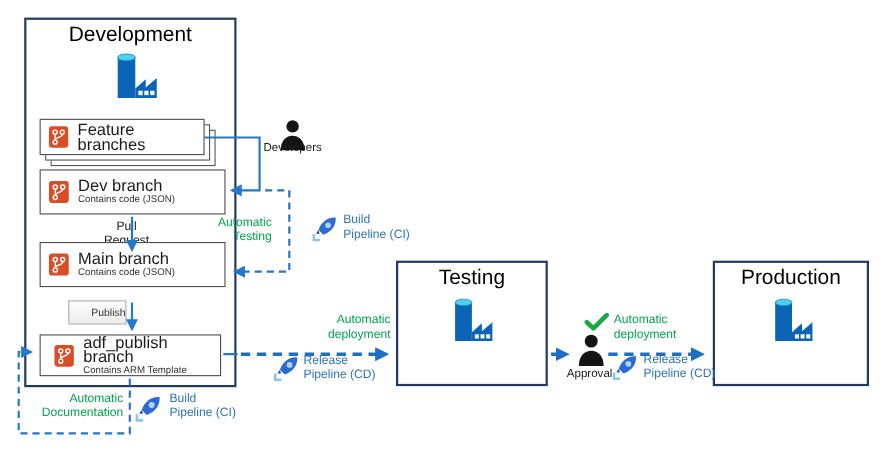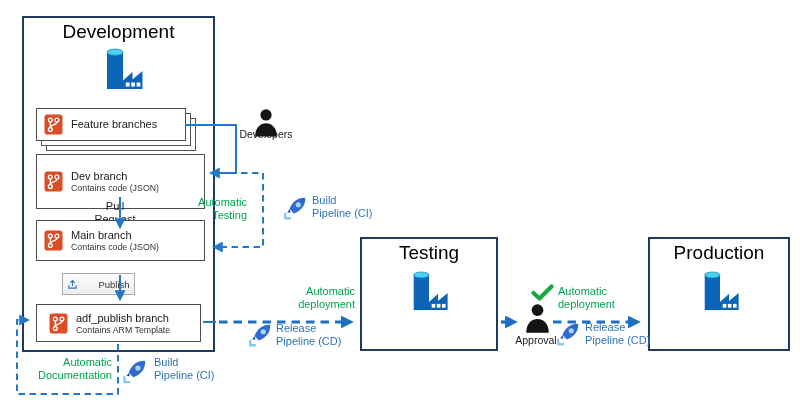--- a/index.html
+++ b/index.html
@@ -5,27 +5,27 @@
   html,body{margin:0;padding:0;background:#fff;}
   .canvas{position:relative;width:800px;height:413px;background:#fff;
           font-family:"Liberation Sans",sans-serif;overflow:hidden;}
   .abs{position:absolute;}
   .envbox{position:absolute;border:2px solid var(--env-border);background:transparent;box-sizing:border-box;}
   .envtitle{position:absolute;left:0;right:0;top:3px;text-align:center;font-size:19px;color:#000;}
   .branchbox{position:absolute;border:1.5px solid var(--box-border);background:#fff;box-sizing:border-box;
              display:flex;align-items:center;gap:8px;padding-left:7px;}
   .stacklayer{position:absolute;border:1.5px solid #555;background:#fff;box-sizing:border-box;}
   .bb-text{display:flex;flex-direction:column;justify-content:center;}
-  .bb-title{font-size:11px;color:#1a1a1a;line-height:13px;}
+  .bb-title{font-size:15px;color:#1a1a1a;line-height:13px;}
   .bb-sub{font-size:8.8px;color:#333;line-height:10px;}
   .glabel{position:absolute;color:var(--green);font-size:11px;line-height:12.5px;}
   .blabel{position:absolute;color:var(--pipeline-blue);font-size:11px;line-height:13px;}
   .plabel{position:absolute;font-size:10.5px;color:#1a1a1a;text-align:center;}.tar{text-align:right}.tal{text-align:left}
   .pullreq{position:absolute;font-size:11px;color:#1a1a1a;line-height:13px;text-align:center;}
-  .publish{position:absolute;left:62px;top:273px;width:73px;height:22px;border:1px solid #ababab;
+  .publish{position:absolute;left:62px;top:273px;width:53px;height:22px;border:1px solid #ababab;
            background:linear-gradient(#fdfdfd,#ececec);display:flex;align-items:center;justify-content:center;
            gap:20px;font-size:9.5px;color:#333;box-sizing:border-box;}
   svg.connectors{position:absolute;left:0;top:0;pointer-events:none;}
   .ln{stroke:var(--connector-blue);stroke-width:2;fill:none;}
   .ln-dash{stroke:var(--connector-blue);stroke-width:2;fill:none;stroke-dasharray:6.5 4.5;}
   .ln-thick{stroke:var(--thick-blue);stroke-width:3.2;fill:none;stroke-dasharray:8.5 6;}
   #arr path{fill:var(--connector-blue);} #arrT path{fill:var(--thick-blue);}
   .span-line{display:block;}
 </style>
 </head>
@@ -76,21 +76,21 @@
       <circle cx="6.3" cy="6" r="1.9" fill="none" stroke="#fff" stroke-width="1.3"></circle>
       <circle cx="13" cy="6" r="1.9" fill="none" stroke="#fff" stroke-width="1.3"></circle>
       <circle cx="6.3" cy="15.4" r="1.9" fill="none" stroke="#fff" stroke-width="1.3"></circle>
       <path d="M6.3 7.9 V13.5 M13 7.9 C13 11.5 6.3 10.3 6.3 13.5" fill="none" stroke="#fff" stroke-width="1.3"></path>
     </svg>
     <div class="bb-text">
         <span class="bb-title">Feature branches</span>
       </div>
   </div>
 
-  <div class="branchbox" style="left:36px;top:154px;width:169px;height:55px;">
+  <div class="branchbox" style="left:36px;top:154px;width:169px;height:41px;">
     <svg width="19" height="21" viewBox="0 0 19 21">
       <rect x="0.5" y="0.5" width="18" height="20" rx="2.8" fill="#DB4D26"></rect>
       <circle cx="6.3" cy="6" r="1.9" fill="none" stroke="#fff" stroke-width="1.3"></circle>
       <circle cx="13" cy="6" r="1.9" fill="none" stroke="#fff" stroke-width="1.3"></circle>
       <circle cx="6.3" cy="15.4" r="1.9" fill="none" stroke="#fff" stroke-width="1.3"></circle>
       <path d="M6.3 7.9 V13.5 M13 7.9 C13 11.5 6.3 10.3 6.3 13.5" fill="none" stroke="#fff" stroke-width="1.3"></path>
     </svg>
     <div class="bb-text">
       <span class="bb-title">Dev branch</span>
       <span class="bb-sub">Contains code (JSON)</span>

